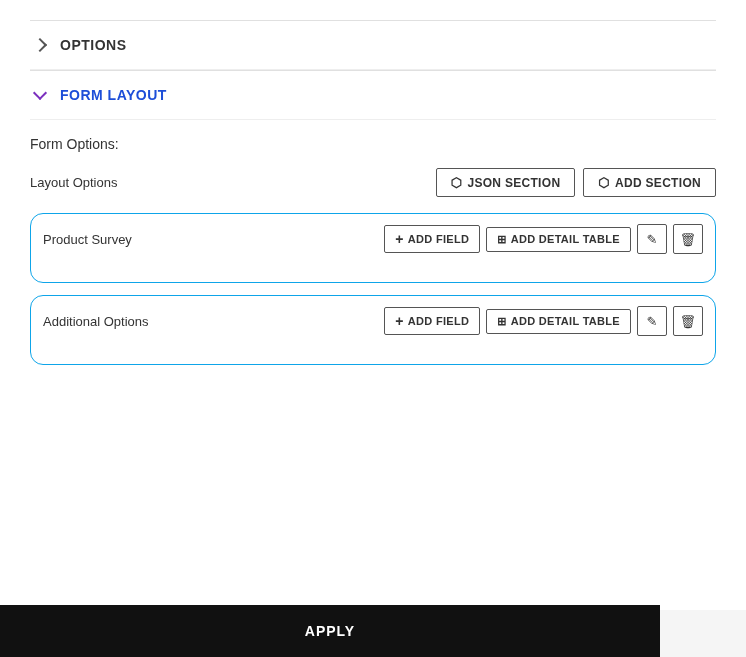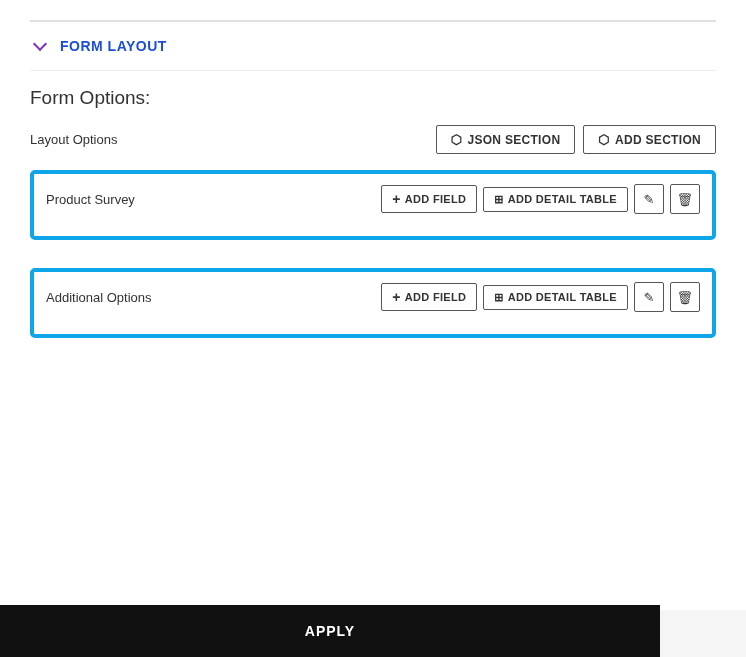--- a/index.html
+++ b/index.html
@@ -75,21 +75,21 @@
       border: none;
       border-top: 1px solid #e0e0e0;
       margin: 0;
     }
 
     .form-layout-content {
       padding: 16px 0;
     }
 
     .form-options-label {
-      font-size: 19px;
+      font-size: 14px;
       color: #333;
       margin-bottom: 16px;
     }
 
     .layout-sections-row {
       display: flex;
       align-items: center;
       justify-content: space-between;
       margin-bottom: 16px;
     }
@@ -117,23 +117,23 @@
       letter-spacing: 0.3px;
       border-radius: 2px;
       color: #333;
     }
 
     .btn-icon {
       font-size: 13px;
     }
 
     .section-card {
-      border: 4px solid #0ea5e9;
-      border-radius: 5px;
-      margin-bottom: 28px;
+      border: 1px solid #0ea5e9;
+      border-radius: 13px;
+      margin-bottom: 12px;
       padding: 10px 12px;
       min-height: 70px;
     }
 
     .section-card-header {
       display: flex;
       align-items: center;
       justify-content: space-between;
     }
 
@@ -200,20 +200,24 @@
     .plus-icon { font-size: 14px; }
   </style>
 </head>
 <body>
 
 <div class="main-content">
 
 
   <hr class="section-divider">
 
+  <div class="section-header">
+    <span class="chevron-icon chevron-right"></span>
+    <span class="section-title">OPTIONS</span>
+  </div>
 
   <hr class="section-divider">
 
   <div class="section-header">
     <span class="chevron-icon chevron-down"></span>
     <span class="section-title active">FORM LAYOUT</span>
   </div>
 
   <div class="form-layout-content">
 

